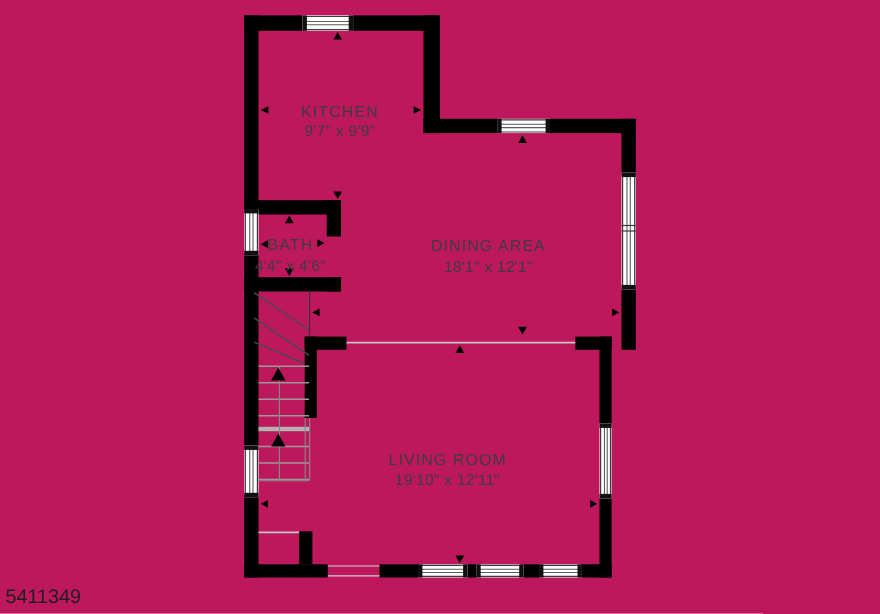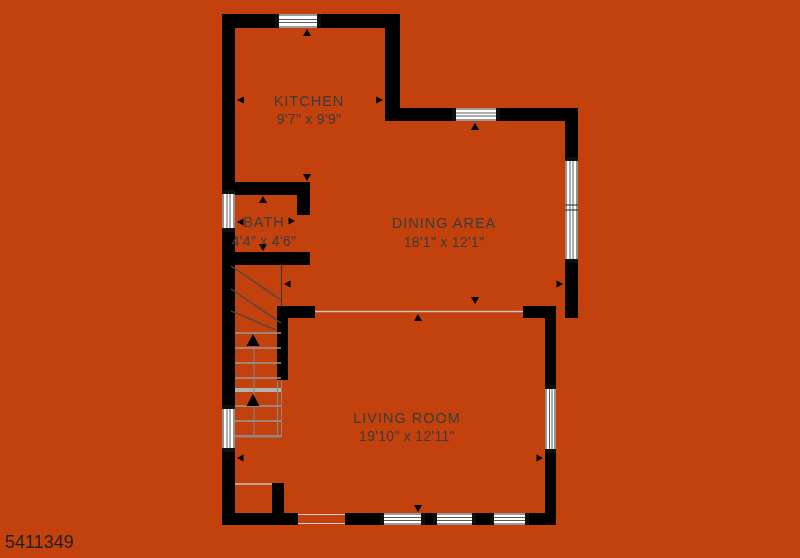--- a/index.html
+++ b/index.html
@@ -1,19 +1,19 @@
 <!DOCTYPE html>
 <html><head>
 <meta charset="utf-8">
 <style>
   html,body{margin:0;padding:0;background:#ffffff;}
   .canvas{
     position:relative;
     width:800px;height:558px;
-    background:#c2410c;
+    background:#be185d;
     font-family:"Liberation Sans", sans-serif;
     overflow:hidden;
   }
   svg{display:block;}
   .room-name{
     font-family:"Liberation Sans", sans-serif;
     font-size:14.5px; letter-spacing:1px;
     fill:#3d3d3d; text-anchor:middle;
   }
   .room-dims{

